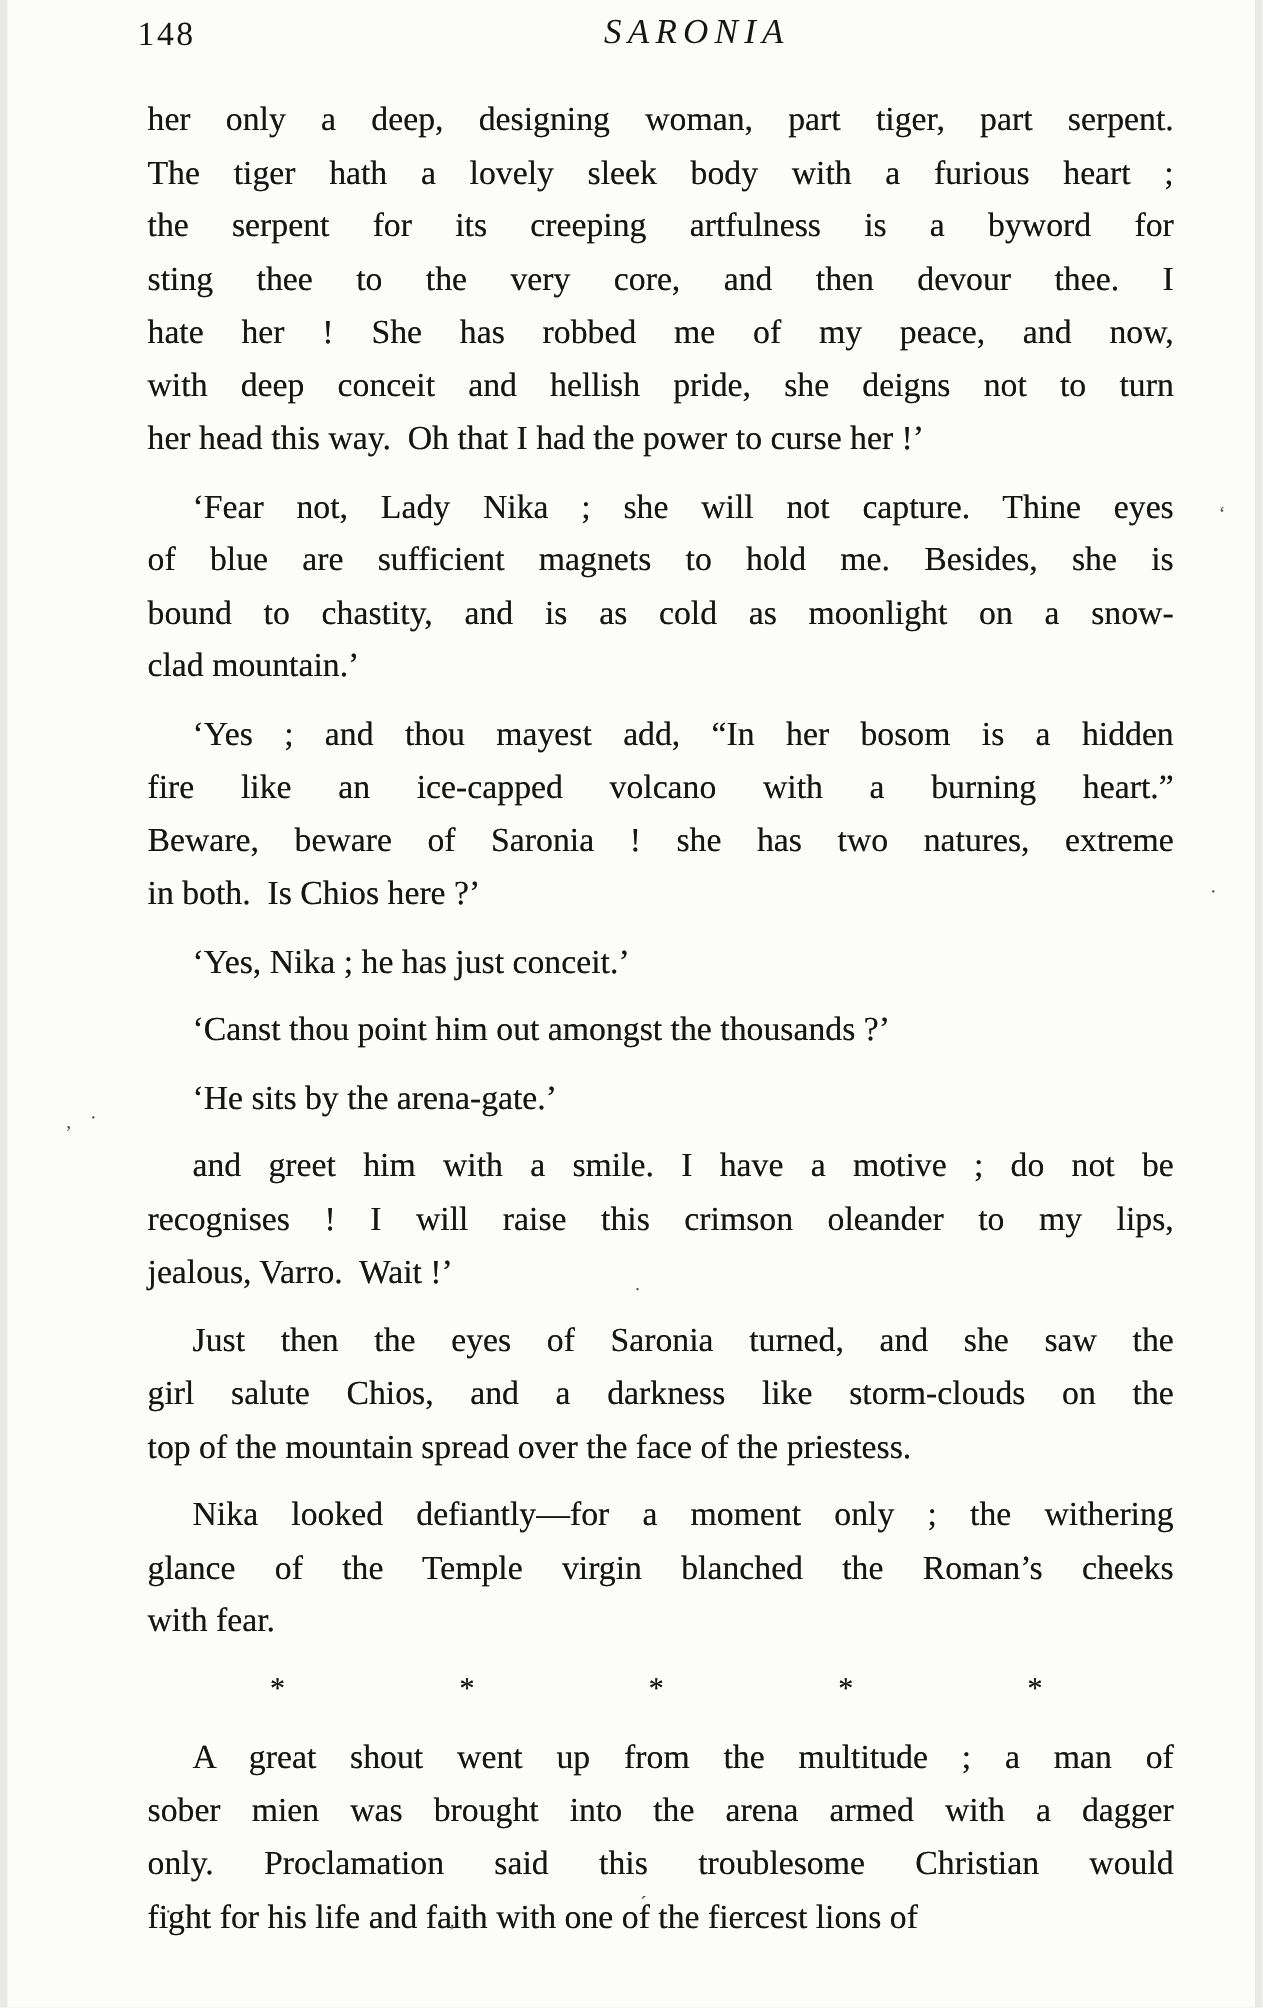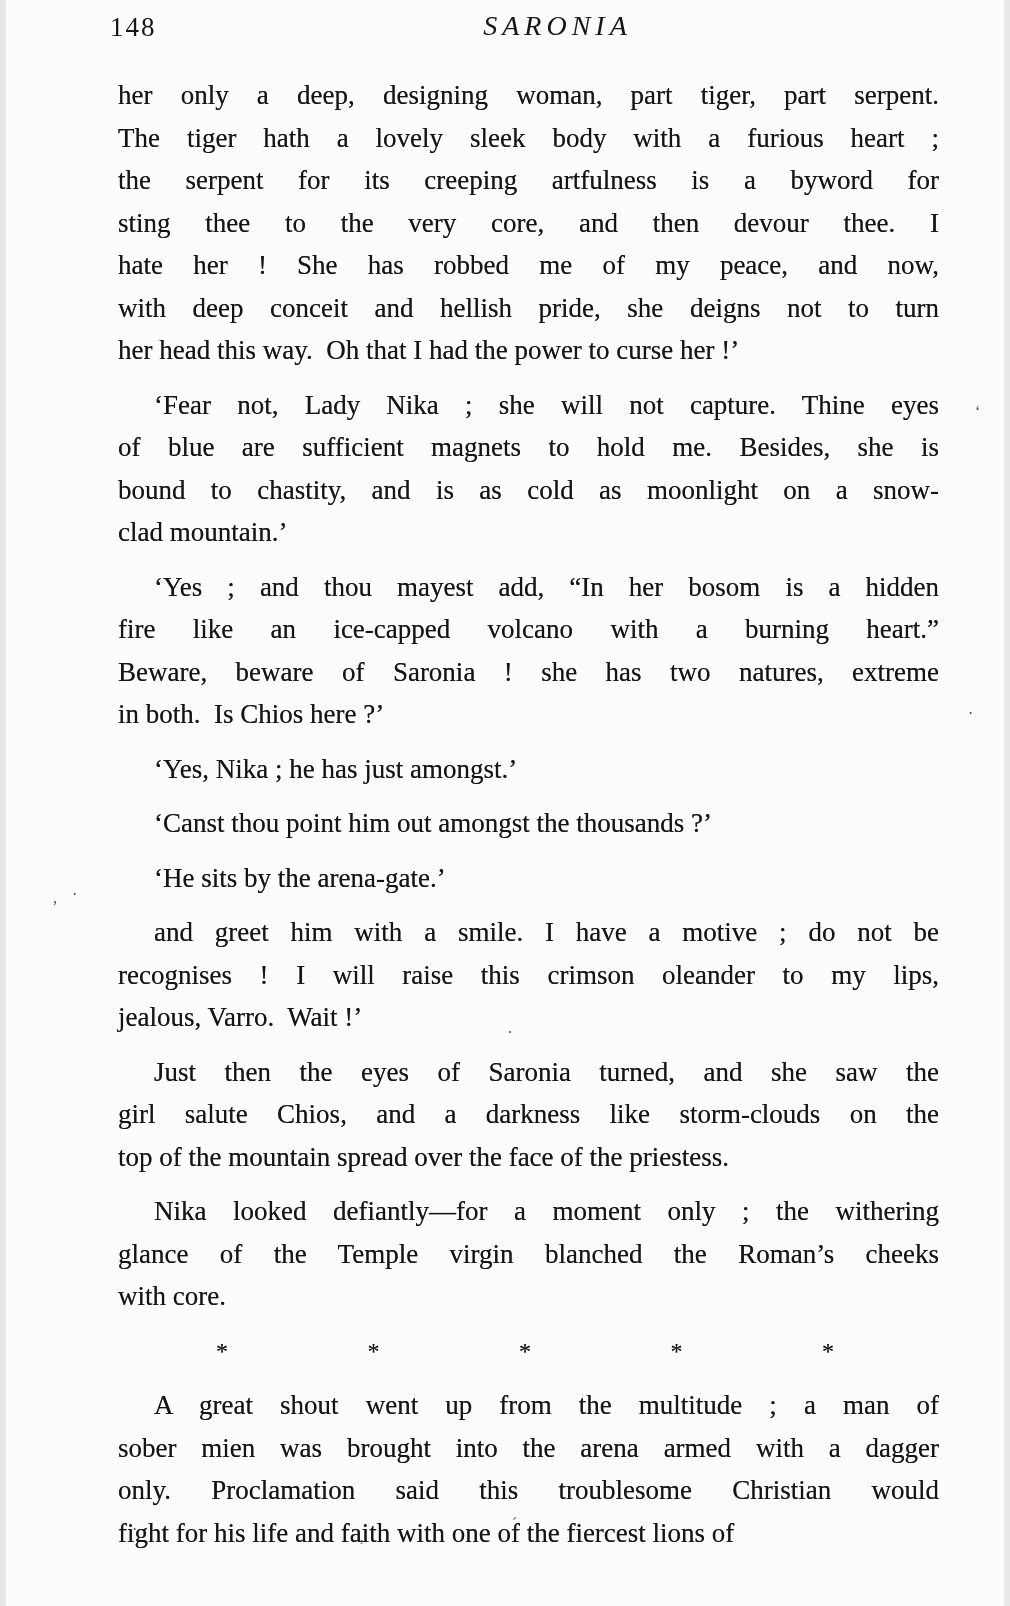--- a/index.html
+++ b/index.html
@@ -102,42 +102,42 @@
         <div class="line">bound to chastity, and is as cold as moonlight on a snow-</div>
         <div class="line last">clad mountain.’</div>
       </div>
       <div class="para p-indent">
         <div class="line">‘Yes ; and thou mayest add, “In her bosom is a hidden</div>
         <div class="line">fire like an ice-capped volcano with a burning heart.”</div>
         <div class="line">Beware, beware of Saronia !  she has two natures, extreme</div>
         <div class="line last">in both.&nbsp; Is Chios here ?’</div>
       </div>
       <div class="para p-indent">
-        <div class="line last">‘Yes, Nika ; he has just amongst.’</div>
+        <div class="line last">‘Yes, Nika ; he has just conceit.’</div>
       </div>
       <div class="para p-indent">
         <div class="line last">‘Canst thou point him out amongst the thousands ?’</div>
       </div>
       <div class="para p-indent">
         <div class="line last">‘He sits by the arena-gate.’</div>
       </div>
       <div class="para p-indent">
         <div class="line">and greet him with a smile.  I have a motive ; do not be</div>
         <div class="line">recognises !  I will raise this crimson oleander to my lips,</div>
         <div class="line last">jealous, Varro.&nbsp; Wait !’</div>
       </div>
       <div class="para p-indent">
         <div class="line">Just then the eyes of Saronia turned, and she saw the</div>
         <div class="line">girl salute Chios, and a darkness like storm-clouds on the</div>
         <div class="line last">top of the mountain spread over the face of the priestess.</div>
       </div>
       <div class="para p-indent">
         <div class="line">Nika looked defiantly—for a moment only ; the withering</div>
         <div class="line">glance of the Temple virgin blanched the Roman’s cheeks</div>
-        <div class="line last">with core.</div>
+        <div class="line last">with fear.</div>
       </div>
       <div class="asterisk-row">
         <span>*</span>
         <span>*</span>
         <span>*</span>
         <span>*</span>
         <span>*</span>
       </div>
       <div class="para p-indent">
         <div class="line">A great shout went up from the multitude ; a man of</div>

